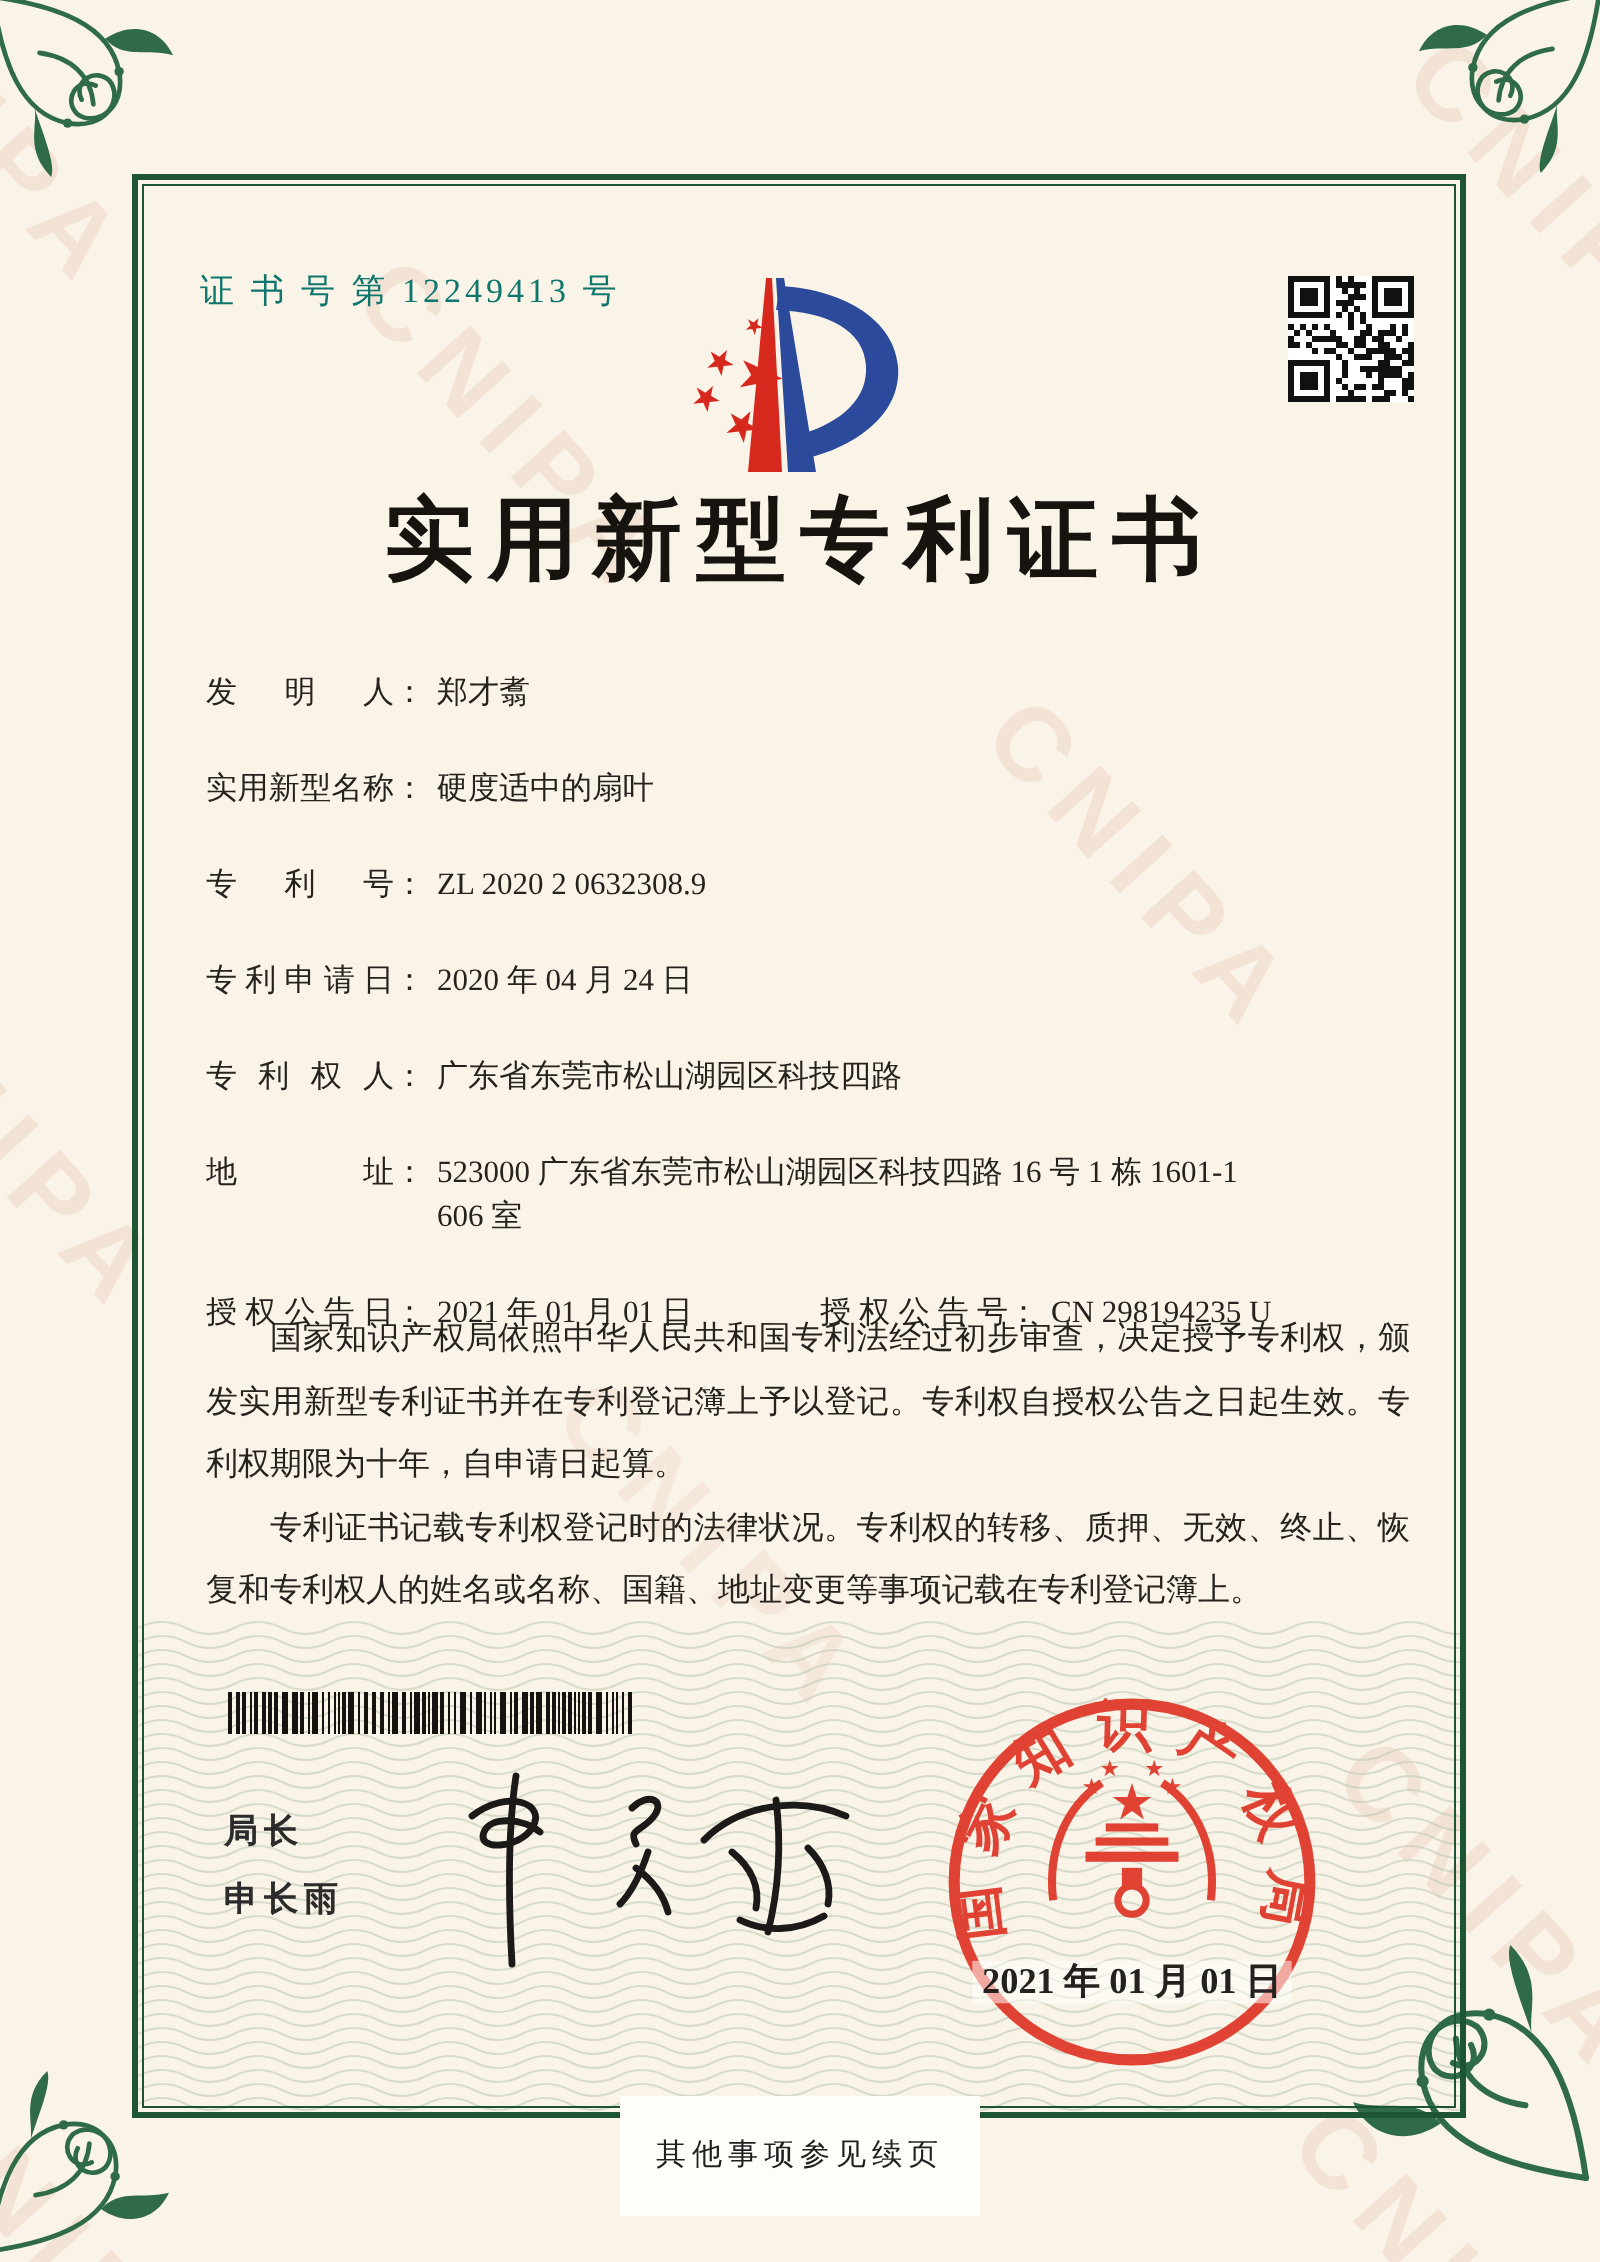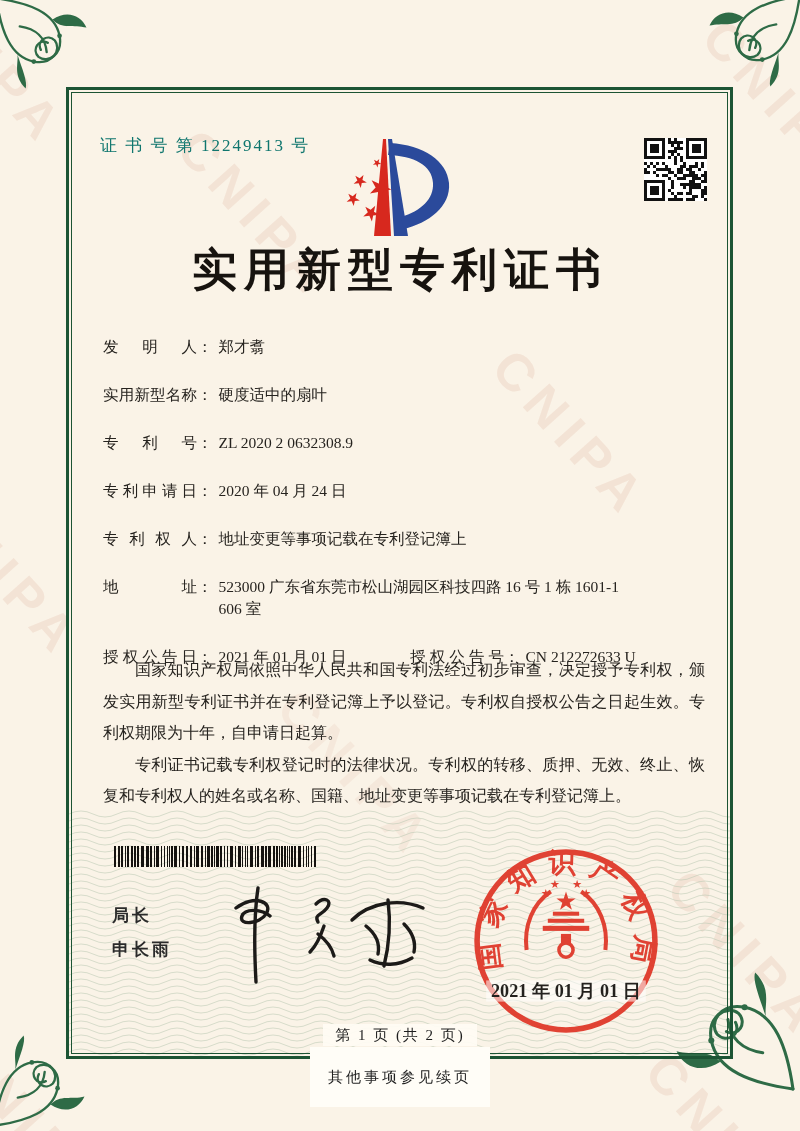--- a/index.html
+++ b/index.html
@@ -306,29 +306,29 @@
     <div class="frow">
       <span class="flabel">实用新型名称</span><span class="fcolon">：</span><span class="fvalue">硬度适中的扇叶</span>
     </div>
     <div class="frow">
       <span class="flabel">专利号</span><span class="fcolon">：</span><span class="fvalue">ZL 2020 2 0632308.9</span>
     </div>
     <div class="frow">
       <span class="flabel">专利申请日</span><span class="fcolon">：</span><span class="fvalue">2020 年 04 月 24 日</span>
     </div>
     <div class="frow">
-      <span class="flabel">专利权人</span><span class="fcolon">：</span><span class="fvalue">地址变更等事项记载在专利登记簿上</span>
+      <span class="flabel">专利权人</span><span class="fcolon">：</span><span class="fvalue">广东省东莞市松山湖园区科技四路</span>
     </div>
     <div class="frow">
       <span class="flabel">地址</span><span class="fcolon">：</span><span class="fvalue"><span style="display:block">523000 广东省东莞市松山湖园区科技四路 16 号 1 栋 1601-1</span><span style="display:block">606 室</span></span>
     </div>
     <div class="frow">
       <span class="flabel">授权公告日</span><span class="fcolon">：</span><span class="fvalue">2021 年 01 月 01 日</span>
       <span class="grant2">
-        <span class="flabel">授权公告号</span><span class="fcolon">：</span><span class="fvalue">CN 212272633 U</span>
+        <span class="flabel">授权公告号</span><span class="fcolon">：</span><span class="fvalue">CN 298194235 U</span>
       </span>
     </div>
   </div>
 
   <div class="z paras">
     <p>国家知识产权局依照中华人民共和国专利法经过初步审查，决定授予专利权，颁发实用新型专利证书并在专利登记簿上予以登记。专利权自授权公告之日起生效。专利权期限为十年，自申请日起算。</p>
     <p>专利证书记载专利权登记时的法律状况。专利权的转移、质押、无效、终止、恢复和专利权人的姓名或名称、国籍、地址变更等事项记载在专利登记簿上。</p>
   </div>
 
   <svg id="barcode" class="z barcode" width="208" height="21">
@@ -435,16 +435,15 @@
         <rect x="90" y="88" width="10" height="10"></rect>
         <path d="M56,104 C53,80 62,58 80,46" fill="none" stroke="#df3526" stroke-width="4"></path>
         <path d="M134,104 C137,80 128,58 110,46" fill="none" stroke="#df3526" stroke-width="4"></path>
         <circle cx="95" cy="104" r="7" fill="none" stroke="#df3526" stroke-width="3.5"></circle>
       </g>
       <rect x="16" y="134" width="158" height="21" fill="#ffffff" opacity="0.55"></rect>
       <text x="95" y="150" text-anchor="middle" font-size="18" font-weight="bold" fill="#14120f" font-family="Liberation Serif, DejaVu Serif, serif">2021 年 01 月 01 日</text>
     </g>
   </svg>
 
-  <div class="z page-info"><span>第 1 页 (共 2 页)</span></div>
   <div class="z cont-note"><span>其他事项参见续页</span></div>
 
 </div>
 
 </body></html>

